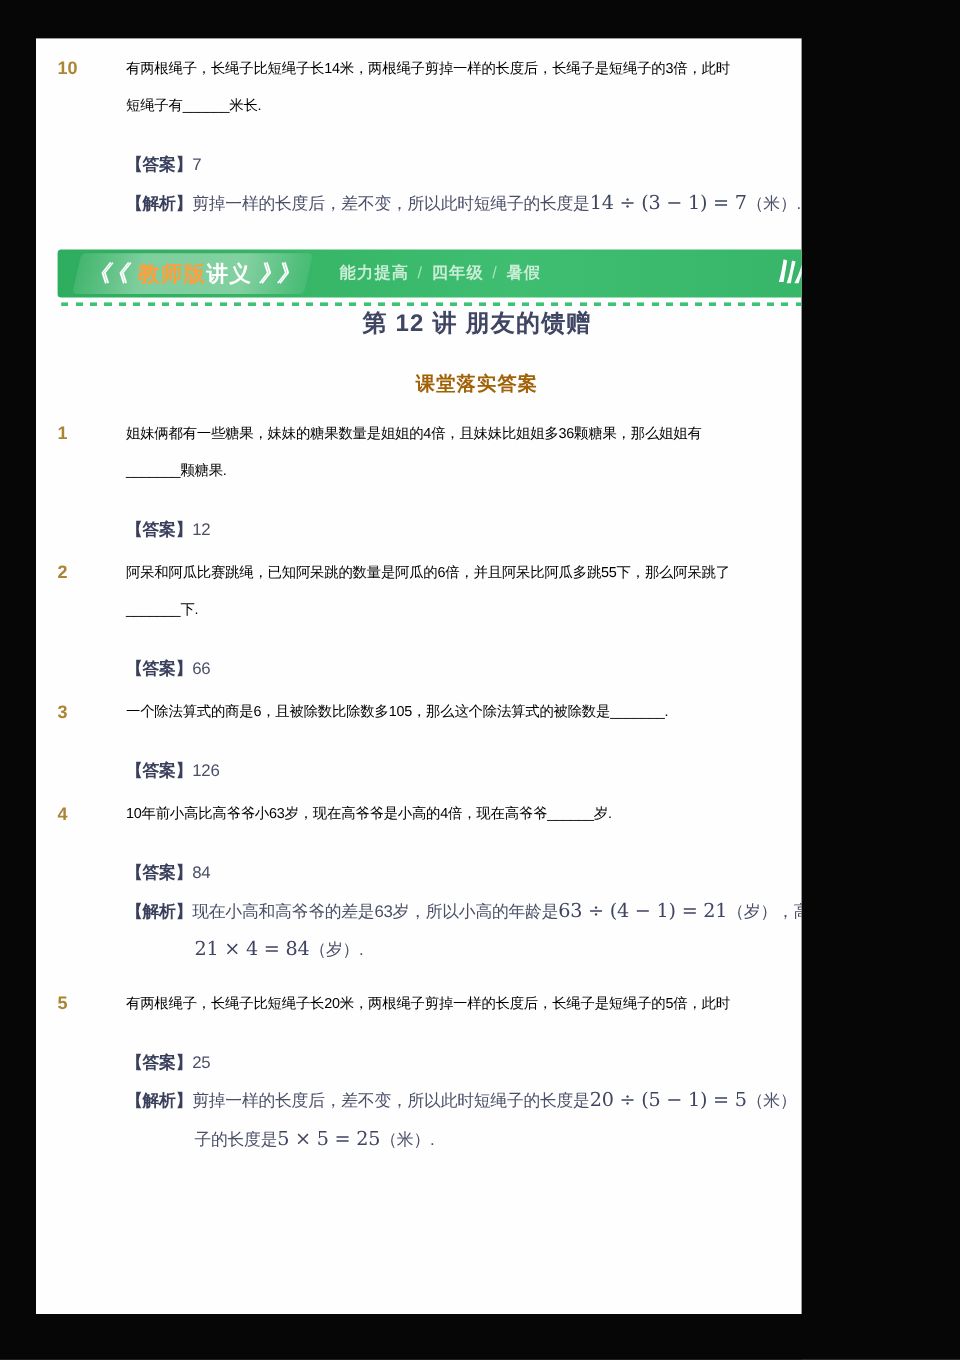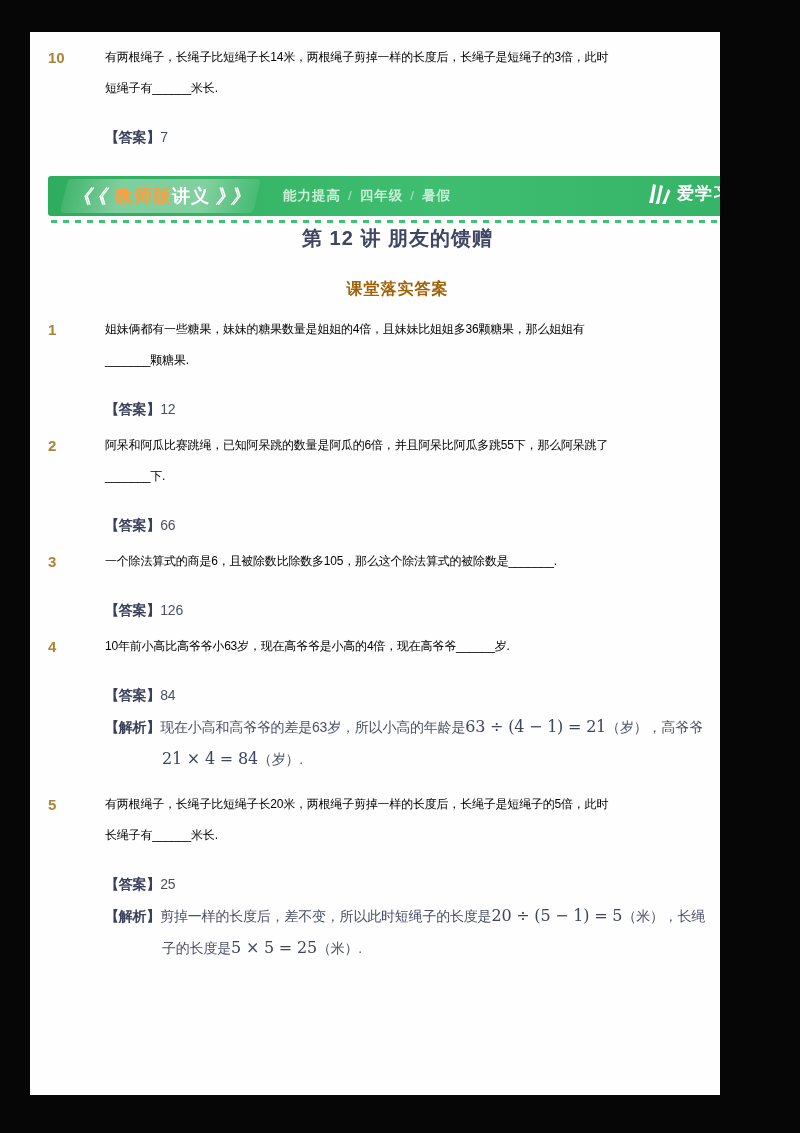--- a/index.html
+++ b/index.html
@@ -1,18 +1,18 @@
 <!DOCTYPE html>
 <html><head>
 <meta charset="utf-8">
 <style>
   * { margin:0; padding:0; box-sizing:border-box; }
   html,body { background:#060606; }
   .frame {
-    position:relative; width:720px; height:1133px; background:#060606;
+    position:relative; width:668px; height:1133px; background:#060606;
     font-family:"Liberation Sans","DejaVu Sans",sans-serif; overflow:hidden;
   }
   .page {
     position:absolute; left:30px; top:32px; width:745px; height:1063px;
     background:#fefefe; padding:10px 28px 0 18px; overflow:hidden;
   }
   
   .question { display:flex; margin-bottom:5px; }
   .question.m-lg { margin-bottom:14px; }
   .q-num {
@@ -73,20 +73,23 @@
 <div class="frame">
   <div class="page">
 
     <div class="question q10-mb">
       <div class="q-num">10</div>
       <div class="q-body">
         <div class="q-line">有两根绳子，长绳子比短绳子长14米，两根绳子剪掉一样的长度后，长绳子是短绳子的3倍，此时</div>
         <div class="q-line">短绳子有______米长.</div>
         <div class="ans-row row-line">
           <span class="lbl">【答案】</span><span>7</span>
+        </div>
+        <div class="row-line">
+          <span class="lbl">【解析】</span><span>剪掉一样的长度后，差不变，所以此时短绳子的长度是</span><span class="math">14 ÷ (3 − 1) = 7</span><span>（米）.</span>
         </div>
       </div>
     </div>
 
     <div class="banner">
       <div class="badge">
         <span class="chev">《《</span>
         <span class="badge-text"><span class="badge-hl">教师版</span><span class="badge-rest">讲义</span></span>
         <span class="chev r">》》</span>
       </div>
@@ -154,21 +157,20 @@
         <div class="row-line ana-indent">
           <span class="math">21 × 4 = 84</span><span>（岁）.</span>
         </div>
       </div>
     </div>
 
     <div class="question">
       <div class="q-num">5</div>
       <div class="q-body">
         <div class="q-line">有两根绳子，长绳子比短绳子长20米，两根绳子剪掉一样的长度后，长绳子是短绳子的5倍，此时</div>
-        <div class="q-line">长绳子有______米长.</div>
         <div class="ans-row row-line">
           <span class="lbl">【答案】</span><span>25</span>
         </div>
         <div class="row-line">
           <span class="lbl">【解析】</span><span>剪掉一样的长度后，差不变，所以此时短绳子的长度是</span><span class="math">20 ÷ (5 − 1) = 5</span><span>（米），长绳</span>
         </div>
         <div class="row-line ana-indent">
           <span>子的长度是</span><span class="math">5 × 5 = 25</span><span>（米）.</span>
         </div>
       </div>

